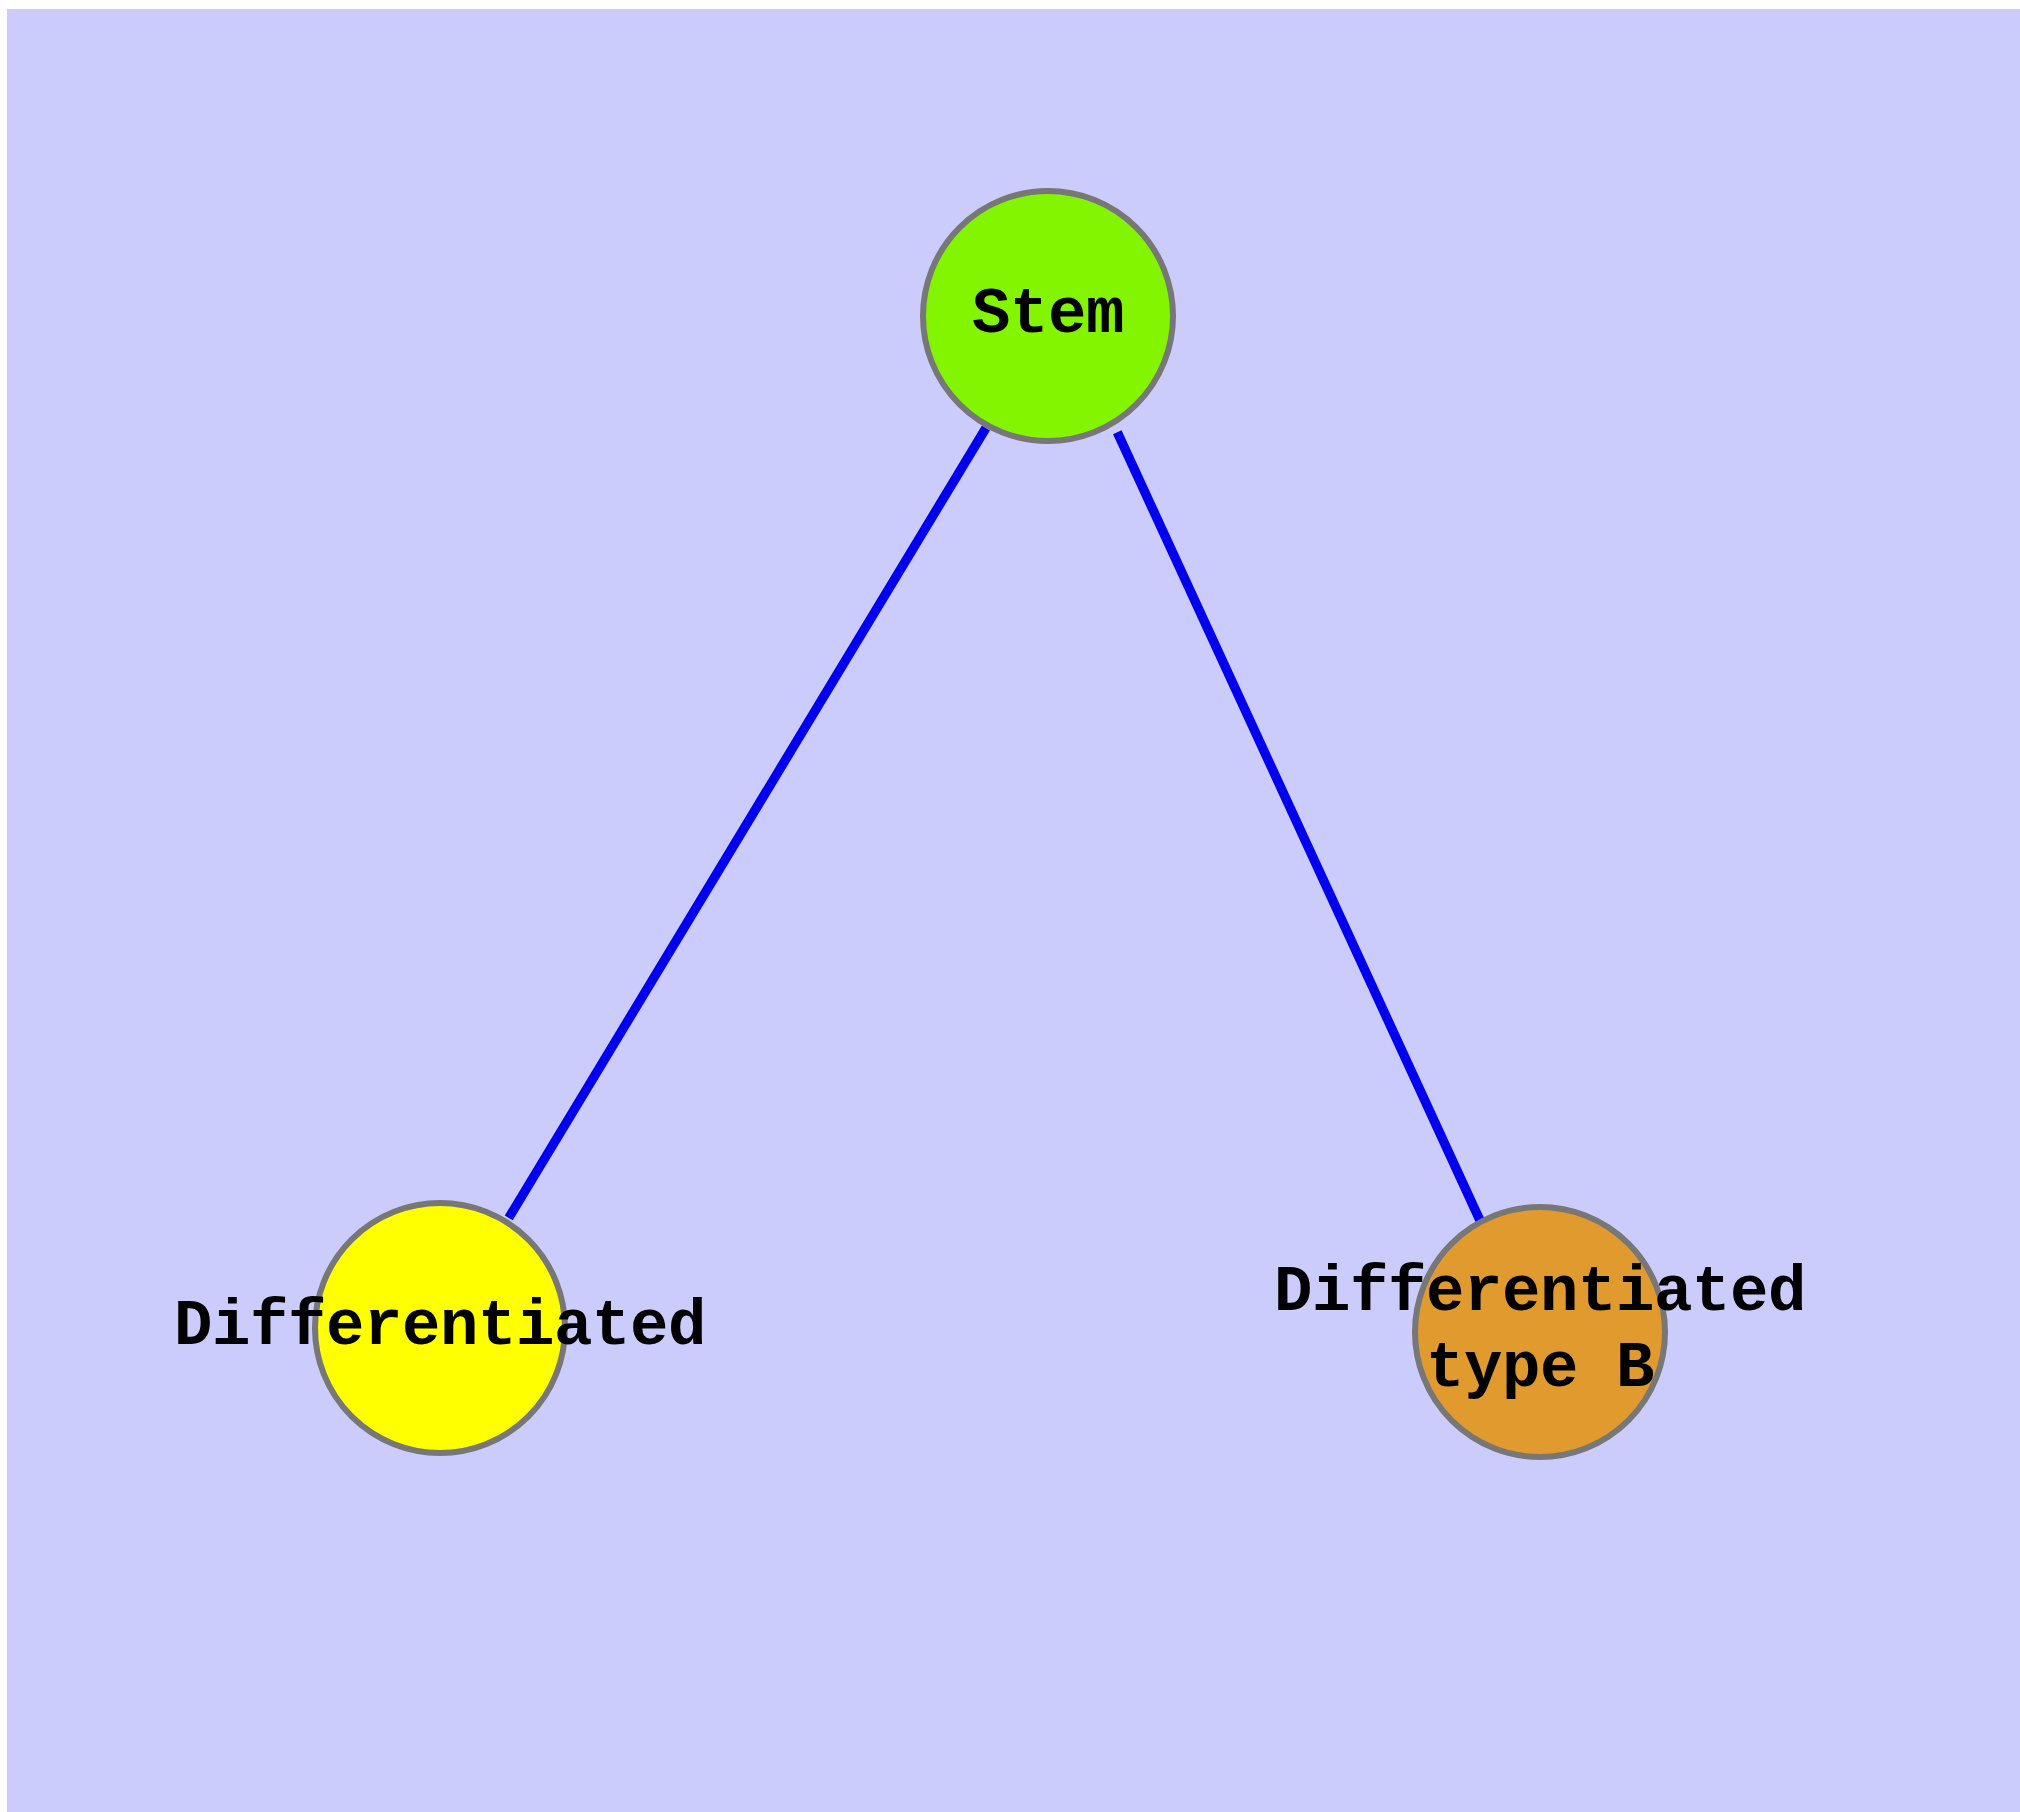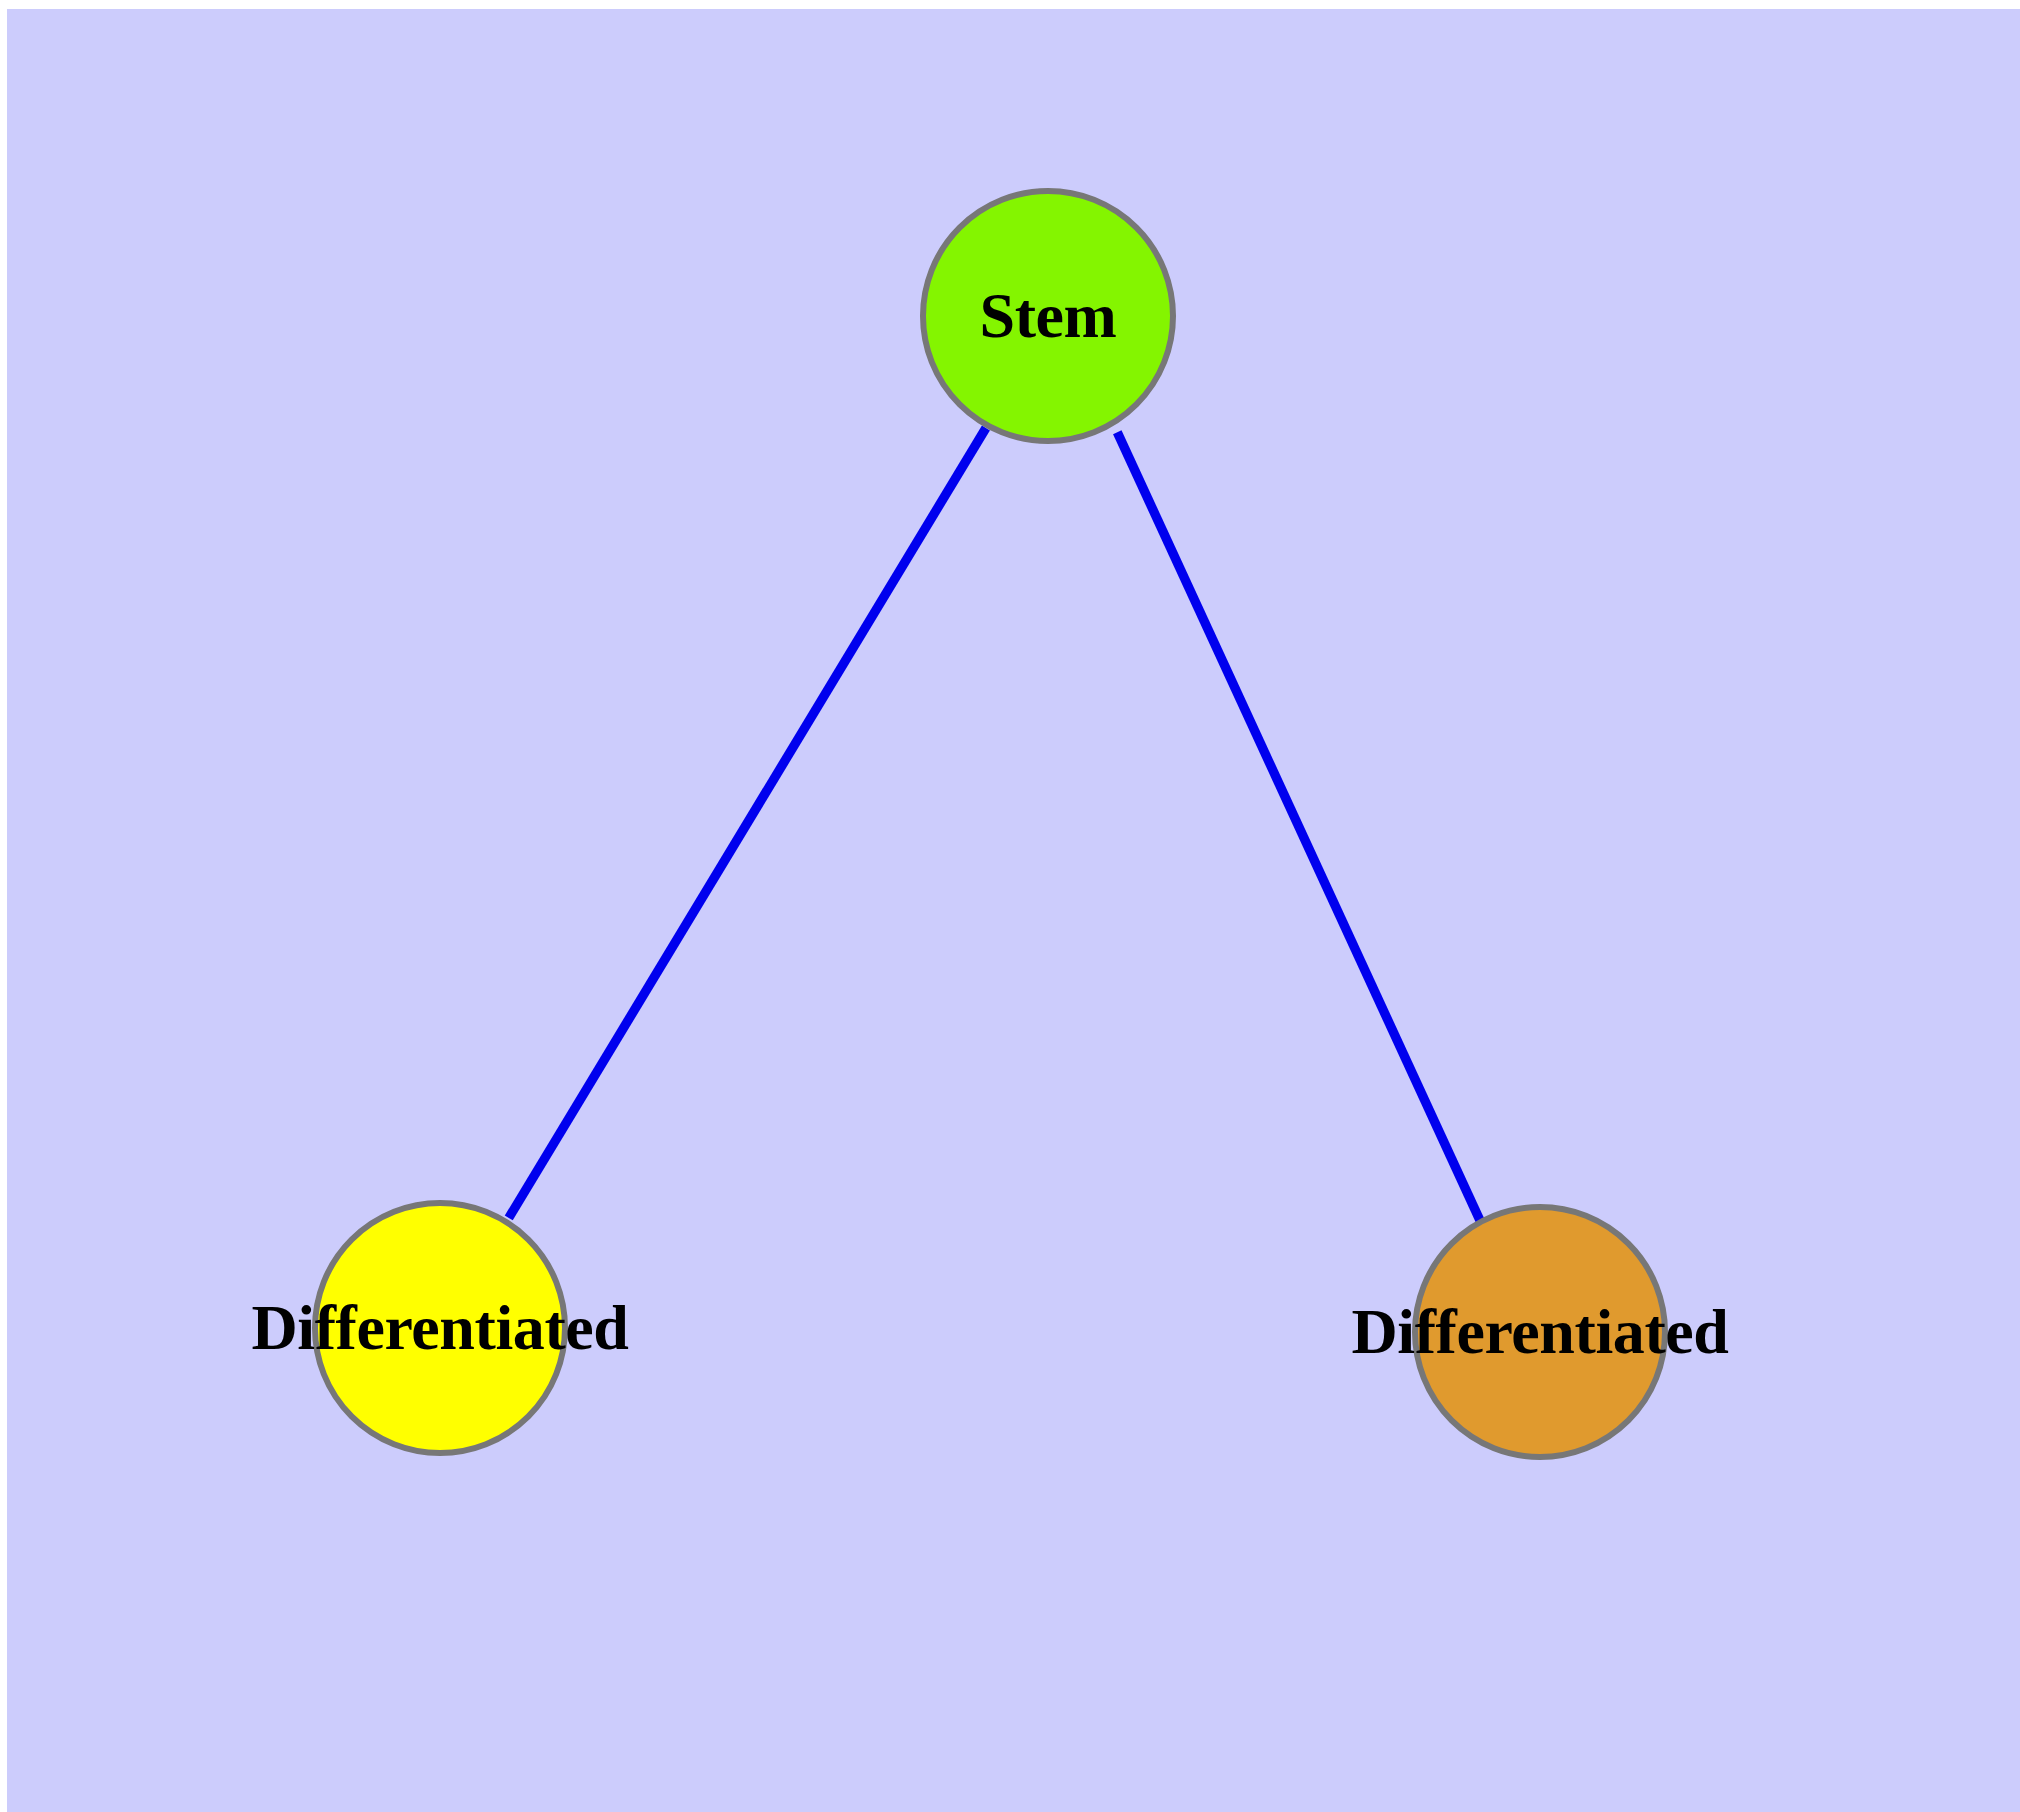--- a/index.html
+++ b/index.html
@@ -5,21 +5,21 @@
   html, body {
     margin: 0;
     padding: 0;
     background: #ffffff;
   }
   #canvas {
     position: relative;
     width: 2021px;
     height: 1812px;
     overflow: hidden;
-    font-family: Liberation Serif, serif;
+    font-family: Liberation Mono, monospace;
   }
   #bg-plate {
     position: absolute;
     left: 6.8px;
     top: 8.5px;
     width: 2014px;
     height: 1804px;
     background: #ccccfc;
   }
   #graph-svg {
@@ -80,17 +80,18 @@
     <div class="node-circle" style="width:256px; height:256px; background:#ffff00;"></div>
     <div class="node-label">
       <div>Differentiated</div>
     </div>
   </div>
 
   <div class="node-group" style="left:1540px; top:1332px; width:256px; height:256px;">
     <div class="node-circle" style="width:256px; height:256px; background:#e09a2e;"></div>
     <div class="node-label">
       <div>Differentiated</div>
+      <div>type B</div>
     </div>
   </div>
 
 </div>
 
 
 </body></html>

